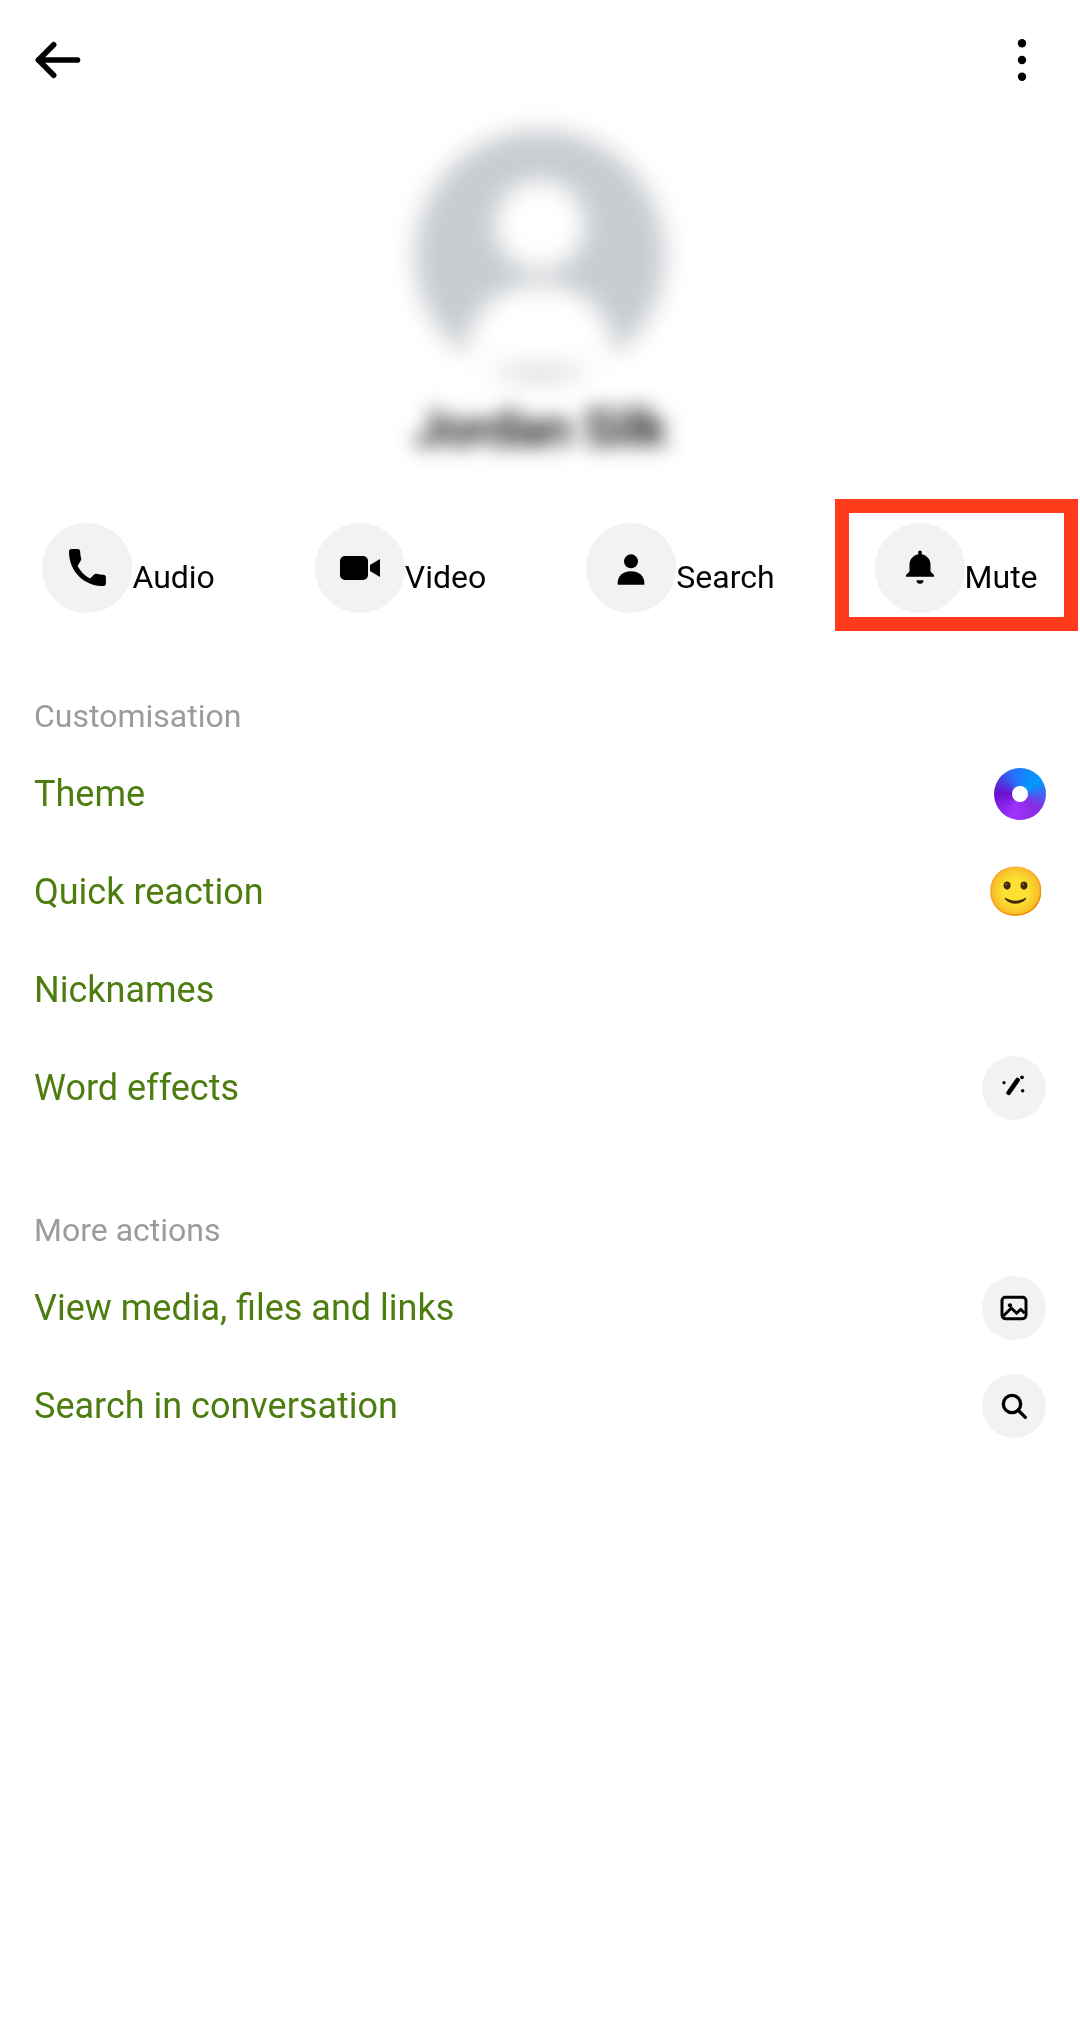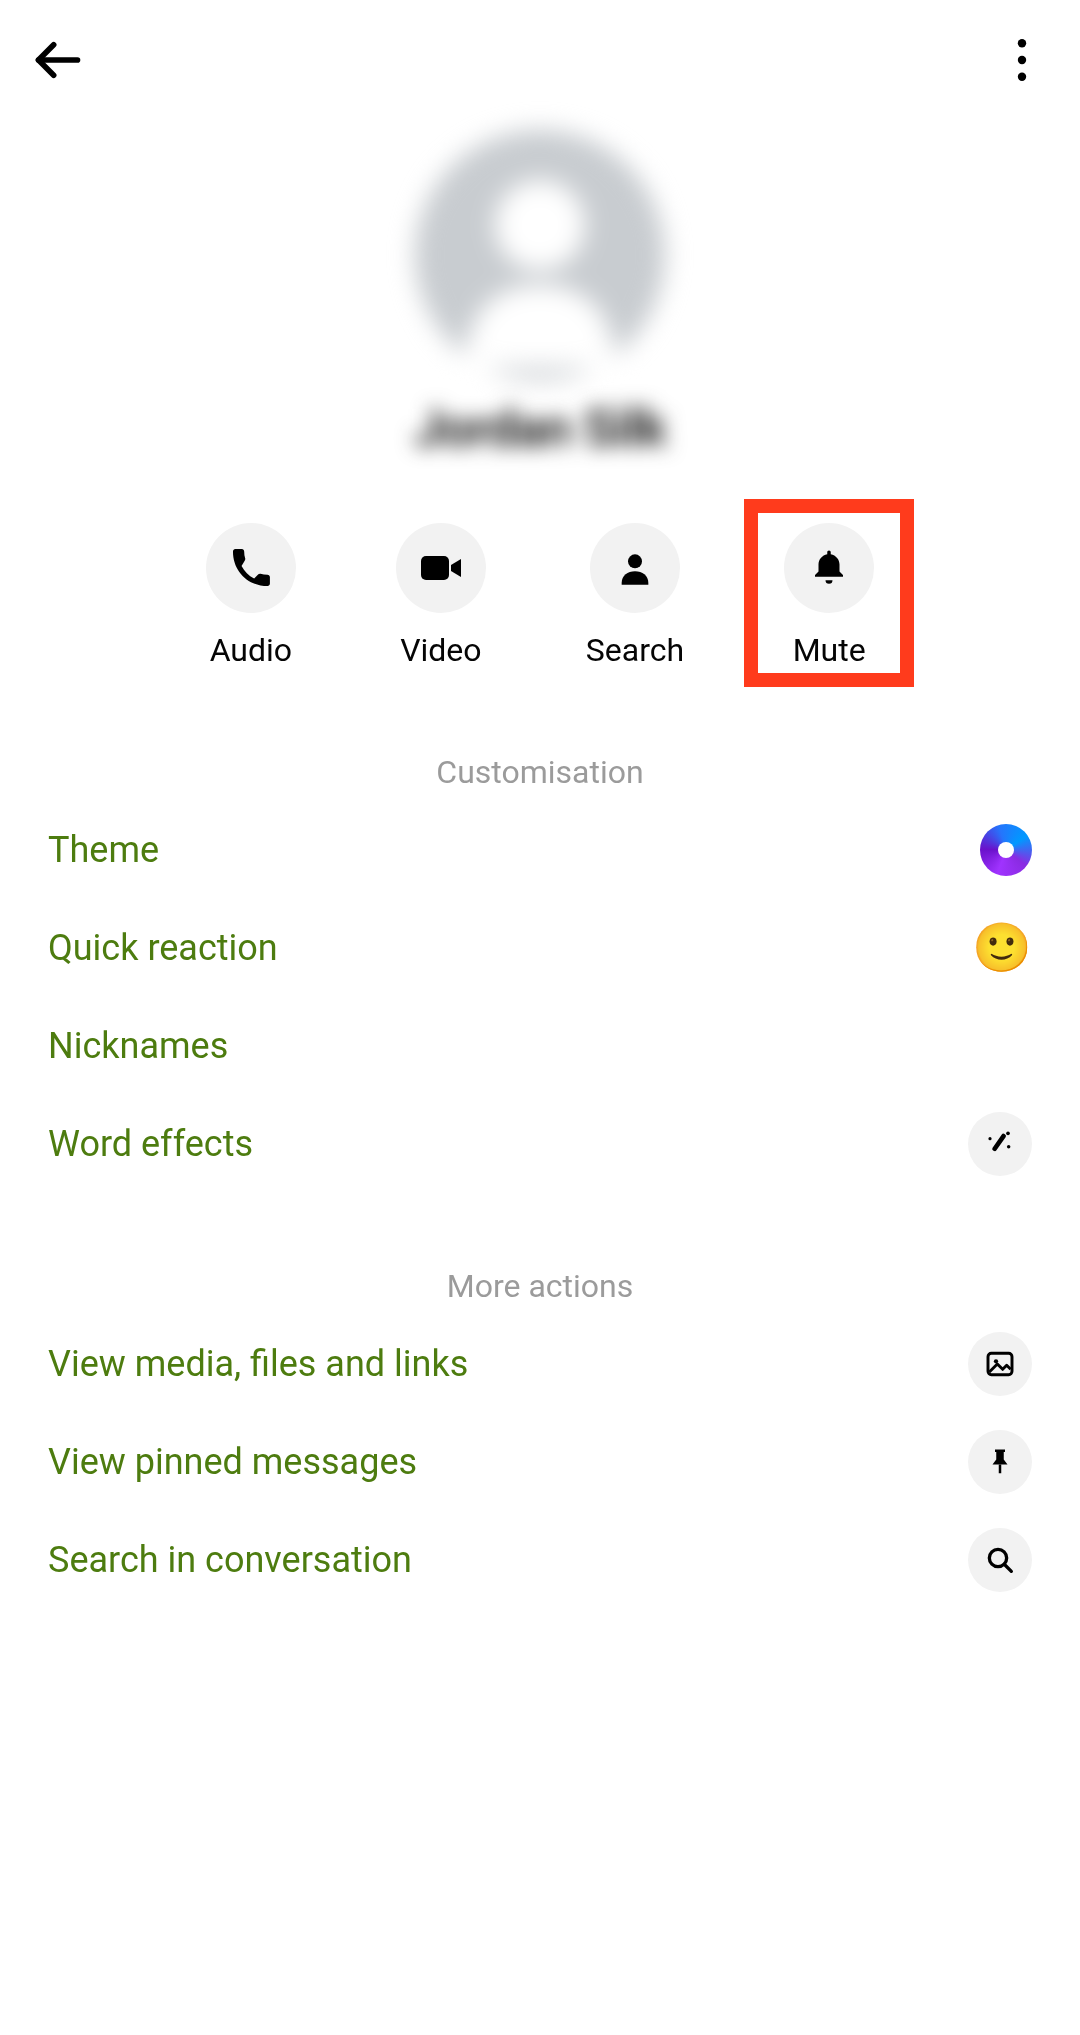--- a/index.html
+++ b/index.html
@@ -11,27 +11,27 @@
     .more-btn { width: 68px; height: 68px; display: flex; align-items: center; justify-content: center; cursor: pointer; }
 
     
     .profile-header { display: flex; flex-direction: column; align-items: center; padding-top: 30px; }
     .avatar-wrap { width: 250px; height: 250px; border-radius: 50%; position: relative; display:flex; align-items:center; justify-content:center; filter: blur(12px); }
     .avatar-silhouette { width: 250px; height: 250px; }
     .display-name { margin-top: 18px; font-size: 52px; font-weight: 700; color: #222; filter: blur(10px); letter-spacing: -1px; }
 
     
     .action-row { display: flex; justify-content: center; gap: 80px; margin-top: 54px; padding: 0 100px; }
-    .action-btn { display: flex; flex-direction: column; align-items: center; cursor: pointer; position: relative; padding: 10px; }
+    .action-btn { display: flex; flex-direction: row; align-items: center; cursor: pointer; position: relative; padding: 10px; }
     .action-circle { width: 90px; height: 90px; border-radius: 50%; background: #f2f2f2; display: flex; align-items: center; justify-content: center; }
     .action-label { margin-top: 18px; font-size: 32px; font-weight: 400; color: #050505; }
     .highlight-box { position: absolute; inset: -14px -30px -8px -30px; border: 14px solid #ff3b1c; pointer-events: none; }
 
     
-    .section { padding: 0 48px; text-align: center; }
+    .section { padding: 0 34px; }
     .section-title { color: #9b9b9b; font-size: 32px; font-weight: 400; margin-top: 74px; margin-bottom: 10px; }
     .row { display: flex; align-items: center; justify-content: space-between; height: 98px; cursor: pointer; }
     .row-label { font-size: 36px; font-weight: 400; color: #4d7c0f; }
     .row-icon-circle { width: 64px; height: 64px; border-radius: 50%; background: #f2f2f2; display: flex; align-items: center; justify-content: center; }
     .theme-icon { width: 52px; height: 52px; border-radius: 50%; background: conic-gradient(from 200deg, #a033ff, #6a11cb, #2575fc, #0099ff, #8a2be2, #a033ff); display:flex; align-items:center; justify-content:center; }
     .theme-icon-inner { width: 16px; height: 16px; border-radius: 50%; background: #fff; }
     .emoji-icon { font-size: 48px; line-height: 1; }
   </style>
 </head>
 <body>
@@ -146,29 +146,20 @@
     <div class="row-label">View media, files and links</div>
     <div class="row-icon-circle">
       <svg width="32" height="32" viewBox="0 0 24 24" fill="none" stroke="#000" stroke-width="2.2">
         <rect x="3" y="4" width="18" height="16" rx="2.5" fill="none"></rect>
         <circle cx="9" cy="10" r="1.6" fill="#000" stroke="none"></circle>
         <path d="M4 18 L10 12 L14 16 L17 13 L20 16" stroke-linejoin="round"></path>
       </svg>
     </div>
   </div>
 
-  <div class="row">
-    <div class="row-label">View pinned messages</div>
-    <div class="row-icon-circle">
-      <svg width="30" height="30" viewBox="0 0 24 24" fill="#000">
-        <path d="M12 2 L16 2 L16 4 L15 4 L15 10 L18 14 L6 14 L9 10 L9 4 L8 4 L8 2 Z"></path>
-        <rect x="11" y="14" width="2" height="7"></rect>
-      </svg>
-    </div>
-  </div>
 
   <div class="row">
     <div class="row-label">Search in conversation</div>
     <div class="row-icon-circle">
       <svg width="32" height="32" viewBox="0 0 24 24" fill="none" stroke="#000" stroke-width="2.5" stroke-linecap="round">
         <circle cx="10.5" cy="10.5" r="6.5"></circle>
         <line x1="20.5" y1="20.5" x2="15.2" y2="15.2"></line>
       </svg>
     </div>
   </div>

